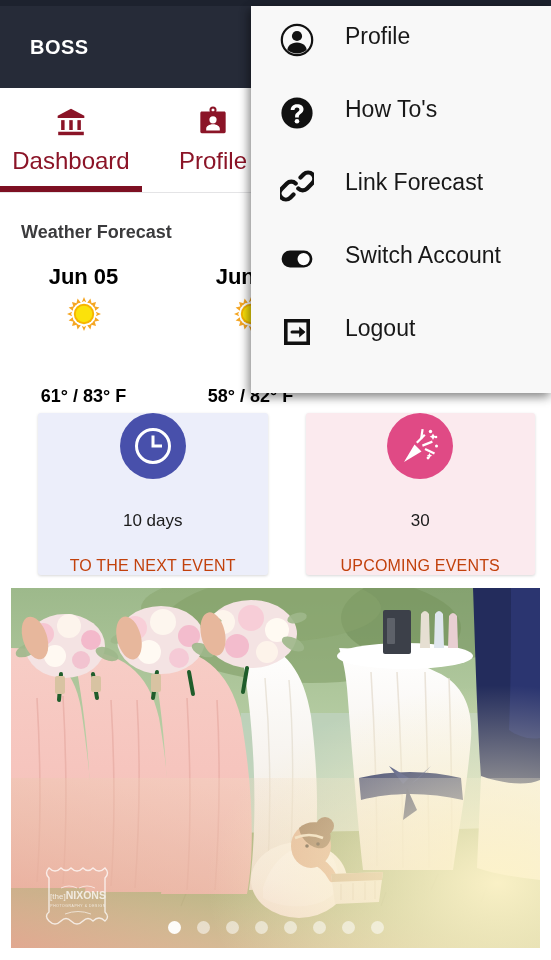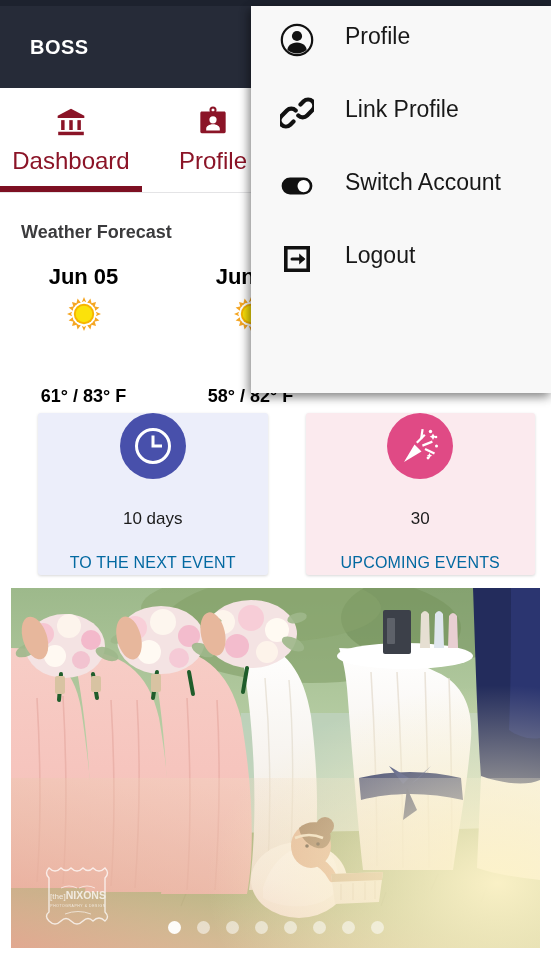--- a/index.html
+++ b/index.html
@@ -141,22 +141,22 @@
     gap: 16px;
     padding: 0 16px;
     z-index: 1;
   }
   .card {
     flex: 1;
     border-radius: 3px;
     display: flex;
     flex-direction: column;
     align-items: center;
-    justify-content: flex-start;
-    gap: 16px;
+    justify-content: space-between;
+    gap: 8px;
     box-shadow: 0 1px 3px rgba(0,0,0,0.16);
     margin-left: 22px;
   }
   .card.blue { background: #eceefa; }
   .card.pink { background: #fbeaee; }
   .card-icon {
     width: 66px; height: 66px;
     border-radius: 50%;
     display: flex;
     align-items: center;
@@ -166,21 +166,21 @@
   .card-icon.blue { background: #4850ab; }
   .card-icon.pink { background: #e04a85; }
   .card-icon svg { display: block; }
   .card-value {
     font-size: 17px;
     color: #1b1b1b;
     margin-bottom: 9px;
   }
   .card-caption {
     font-size: 16px;
-    color: #0369a1;
+    color: #c2410c;
     letter-spacing: 0.2px;
     white-space: nowrap;
   }
 
   
   .carousel {
     position: absolute;
     left: 11px; top: 588px;
     width: 529px; height: 360px;
     overflow: hidden;
@@ -605,31 +605,41 @@
       <span class="menu-icon">
         <svg width="34" height="34" viewBox="0 0 34 34">
           <circle cx="17" cy="17" r="15.2" fill="none" stroke="#111111" stroke-width="2.2"></circle>
           <circle cx="17" cy="13" r="5.1" fill="#111111"></circle>
           <path d="M17 19.6 c-6 0 -9.6 3.8 -9.6 7.4 a15.2 15.2 0 0 0 19.2 0 c0 -3.6 -3.6 -7.4 -9.6 -7.4 z" fill="#111111"></path>
         </svg>
       </span>
       <span class="menu-label">Profile</span>
     </div>
 
+    <div class="menu-item">
+      <span class="menu-icon">
+        <svg width="34" height="34" viewBox="0 0 34 34">
+          <circle cx="17" cy="17" r="15.6" fill="#111111"></circle>
+          <path d="M17 8.3 c-4 0 -6.2 2.6 -6.3 5.7 h3.8 c0 -1.6 1 -2.6 2.5 -2.6 1.4 0 2.4 .9 2.4 2.1 0 1.2 -.7 1.8 -2 2.8 -1.6 1.2 -2.4 2.3 -2.3 4.3 l0 .8 h3.7 l0 -.6 c0 -1.4 .5 -2 2 -3.1 1.8 -1.3 2.7 -2.6 2.7 -4.5 0 -2.9 -2.4 -4.9 -6.5 -4.9 z" fill="#ffffff"></path>
+          <circle cx="17" cy="25.2" r="2.3" fill="#ffffff"></circle>
+        </svg>
+      </span>
+      <span class="menu-label">How To's</span>
+    </div>
 
     <div class="menu-item">
       <span class="menu-icon">
         <svg width="34" height="34" viewBox="0 0 34 34">
           <g fill="none" stroke="#111111" stroke-width="4.2" stroke-linecap="round">
             <path d="M20.5 8.5 l3.2 -3.2 a6.2 6.2 0 0 1 8.8 8.8 l-5.4 5.4 a6.2 6.2 0 0 1 -8.8 0"></path>
             <path d="M13.5 25.5 l-3.2 3.2 a6.2 6.2 0 0 1 -8.8 -8.8 l5.4 -5.4 a6.2 6.2 0 0 1 8.8 0"></path>
           </g>
         </svg>
       </span>
-      <span class="menu-label">Link Profile</span>
+      <span class="menu-label">Link Forecast</span>
     </div>
 
     <div class="menu-item">
       <span class="menu-icon">
         <svg width="34" height="34" viewBox="0 0 34 34">
           <rect x="1.6" y="8.6" width="30.8" height="17" rx="8.5" fill="#111111"></rect>
           <circle cx="23.6" cy="17.1" r="6.1" fill="#ffffff"></circle>
         </svg>
       </span>
       <span class="menu-label">Switch Account</span>

